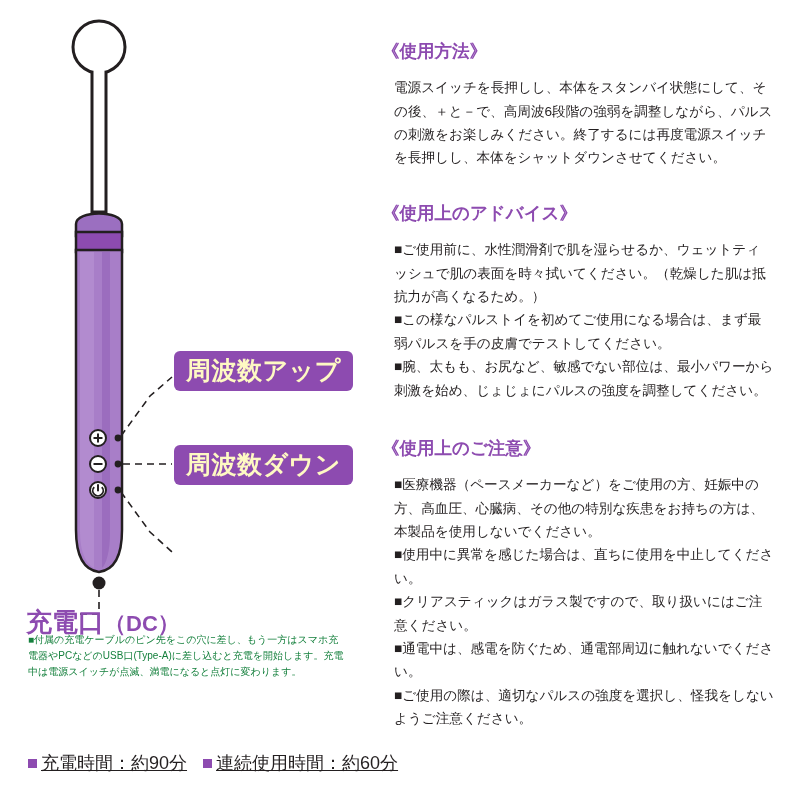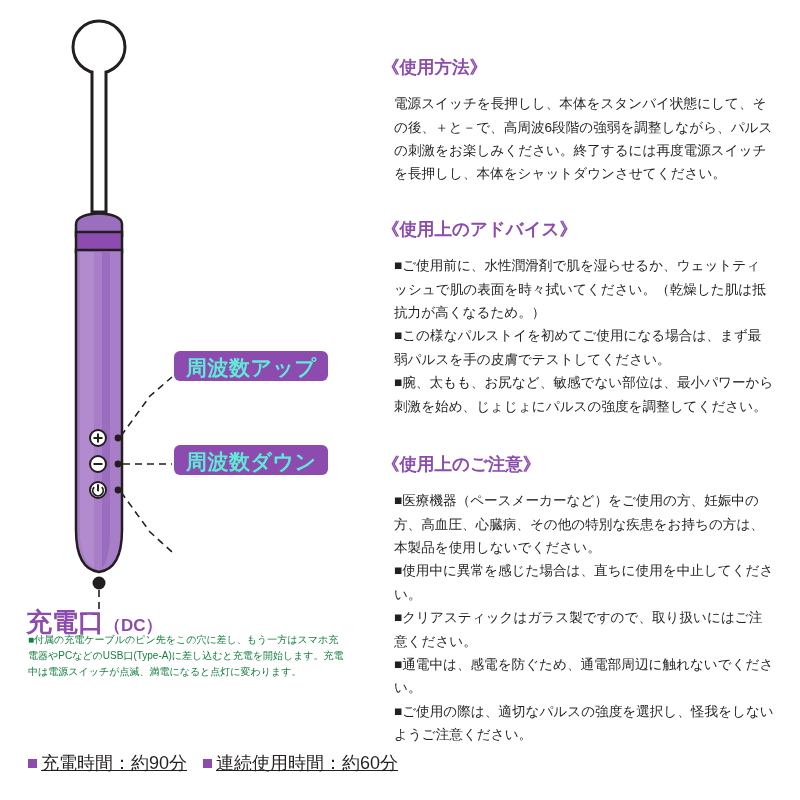--- a/index.html
+++ b/index.html
@@ -28,43 +28,43 @@
   #device-svg {
     position: absolute;
     left: 0;
     top: 0;
   }
 
   
   .callout {
     position: absolute;
     background: #8d4bb0;
-    color: #5eead4;
+    color: #fef9c3;
     font-weight: bold;
-    font-size: 21px;
+    font-size: 25px;
     letter-spacing: 0.5px;
-    padding: 6px 12px 2px 12px;
+    padding: 6px 12px 8px 12px;
     border-radius: 6px;
     white-space: nowrap;
     line-height: 1.05;
   }
   #callout-freq-up   { left: 174px; top: 351px; }
   #callout-freq-down { left: 174px; top: 445px; }
   #callout-power     { left: 174px; top: 528px; }
 
   #charge-title {
     position: absolute;
     left: 26px;
     top: 605px;
     color: #8d4bb0;
     font-weight: bold;
     font-size: 26px;
     letter-spacing: 0px;
   }
-  #charge-title .dc { font-size: 17px; }
+  #charge-title .dc { font-size: 22px; }
 
   #charge-body {
     position: absolute;
     left: 28px;
     top: 632px;
     width: 318px;
     font-size: 10px;
     line-height: 1.62;
     color: #15803d;
   }
@@ -88,21 +88,21 @@
     margin-right: 4px;
     vertical-align: 1px;
   }
   .sqmark.purple { background: #8d4bb0; }
   .time-gap { display: inline-block; width: 16px; }
 
   
   #right-panel {
     position: absolute;
     left: 382px;
-    top: 16px;
+    top: 0;
     width: 404px;
     height: 672px;
   }
   .sec-head {
     color: #8d4bb0;
     font-weight: bold;
     font-size: 17.5px;
     margin: 0 0 2px 0;
     line-height: 1.5;
   }

